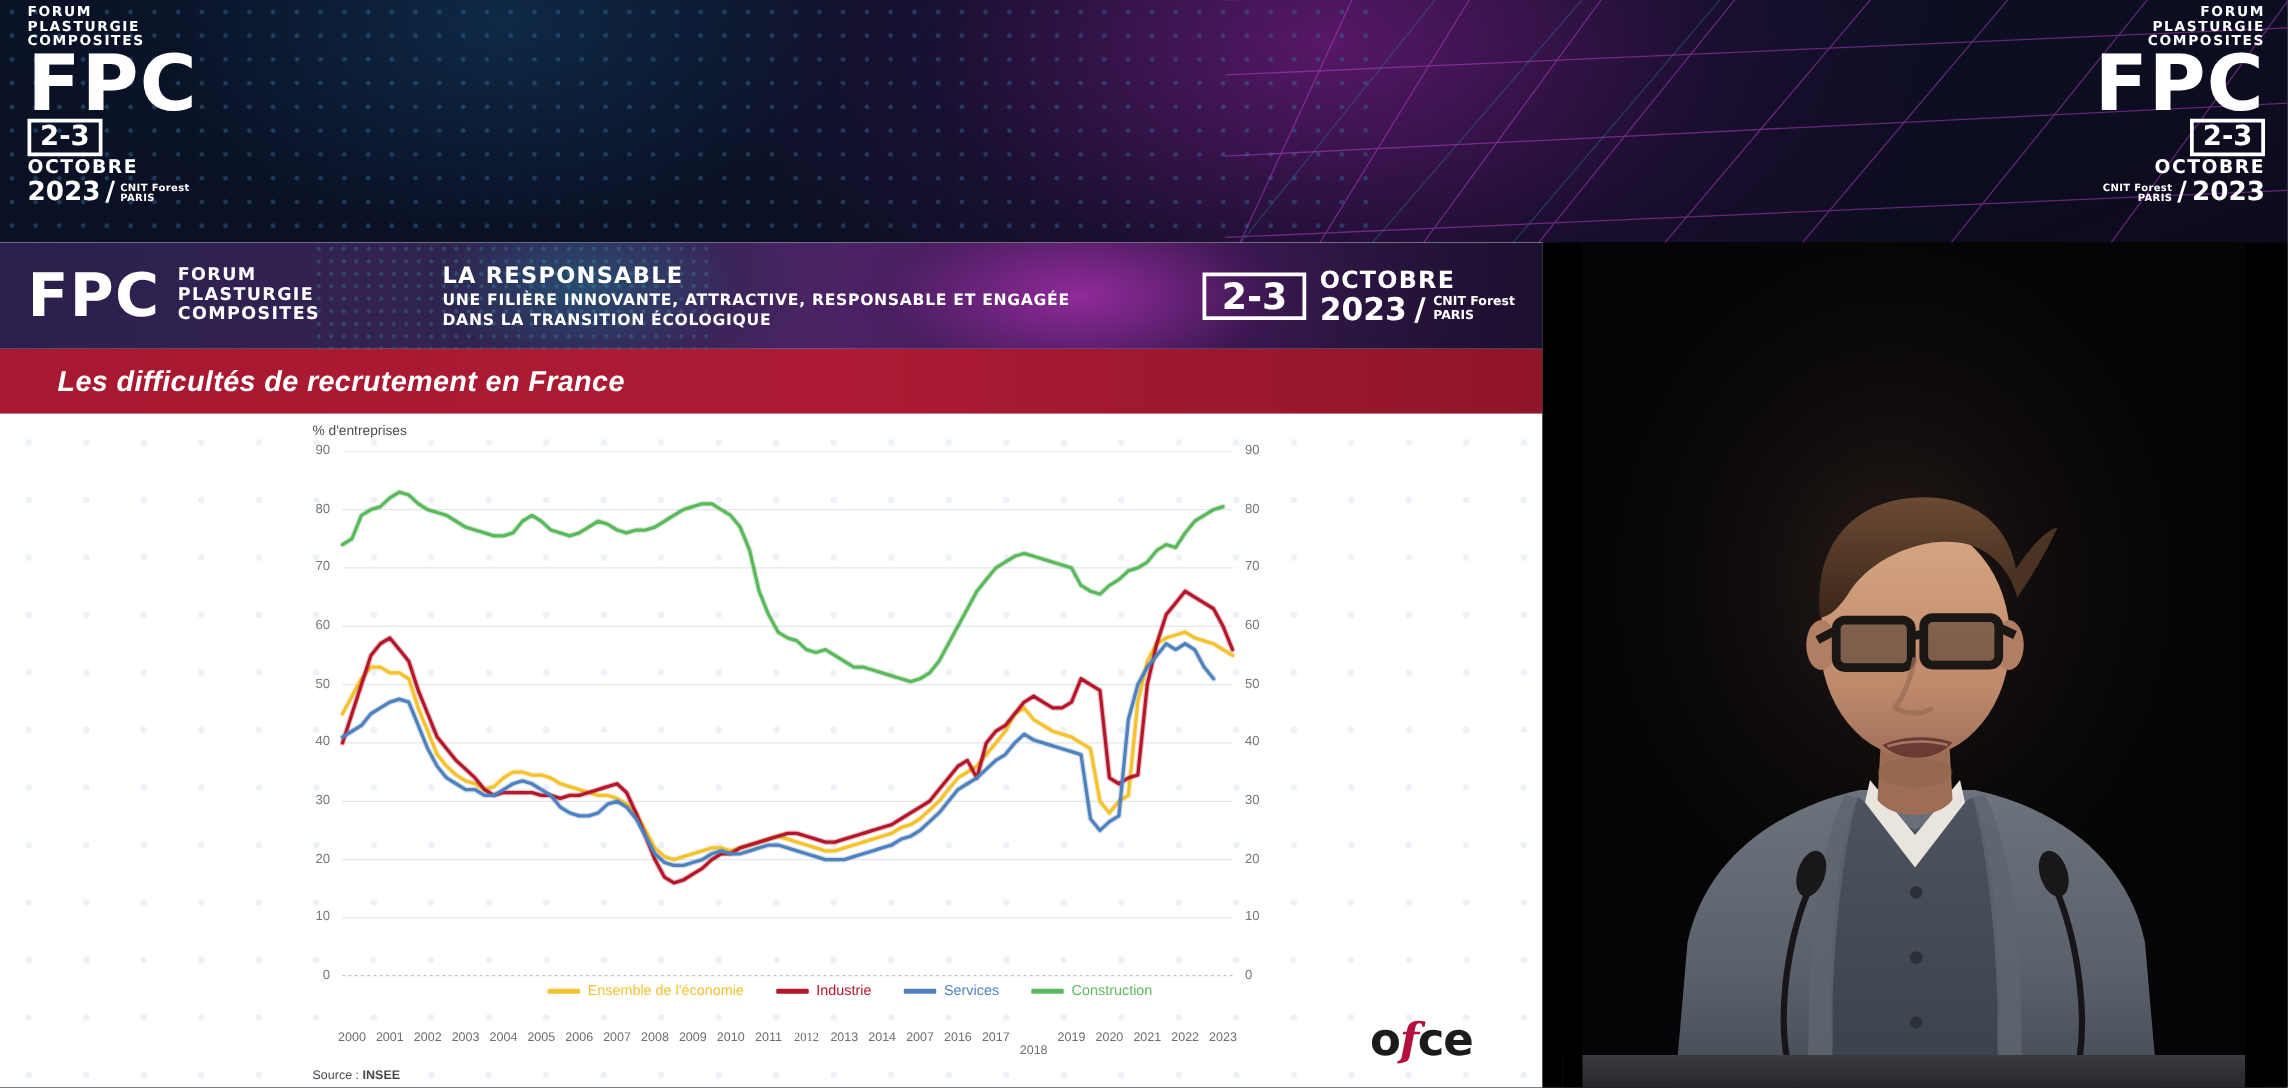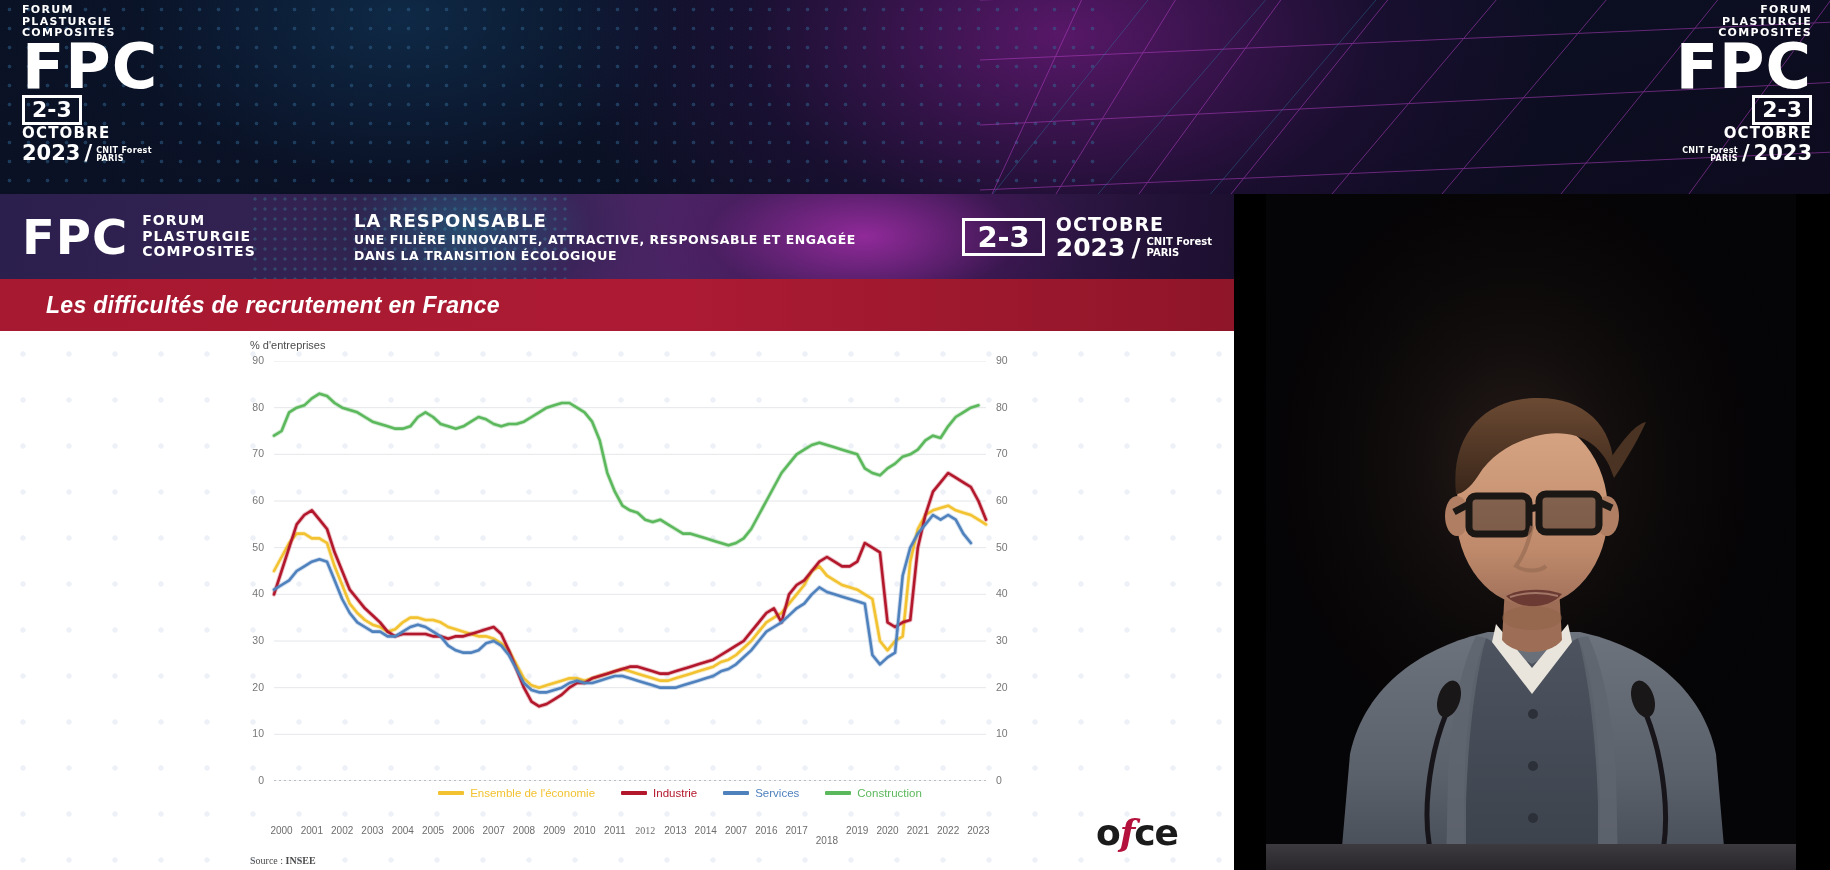--- a/index.html
+++ b/index.html
@@ -144,21 +144,21 @@
   .legend-swatch { width: 26px; height: 3.5px; border-radius:1px; display:block; }
   .legend-label { font-size: 11.5px; font-family:"Liberation Sans", sans-serif; }
 
   #xaxis { position:absolute; left:0; top: 486px; width: 780px; height: 18px; }
   .xtick {
     position:absolute; font-size: 10px; color:#6d6d6d; font-family:"Liberation Sans", sans-serif;
     transform: translateX(-50%); white-space:nowrap;
   }
   #source {
     position:absolute; left: 250px; top: 524px;
-    font-size: 10px; color:#4a4a4a; font-family:Liberation Serif, serif;
+    font-size: 10px; color:#4a4a4a; font-family:Liberation Sans, sans-serif;
   }
   #source b { font-weight:700; }
 
   
   #ofce {
     position:absolute; right: 56px; bottom: 10px;
     font-family:"DejaVu Sans", sans-serif; font-size: 36px; font-weight: 700;
     color:#1b1b1b; letter-spacing:-1px; line-height: 54px; text-align: center;
   }
   #ofce .f { color:#b4123c; font-family:"DejaVu Serif", serif; font-style:italic; font-weight:700; }

